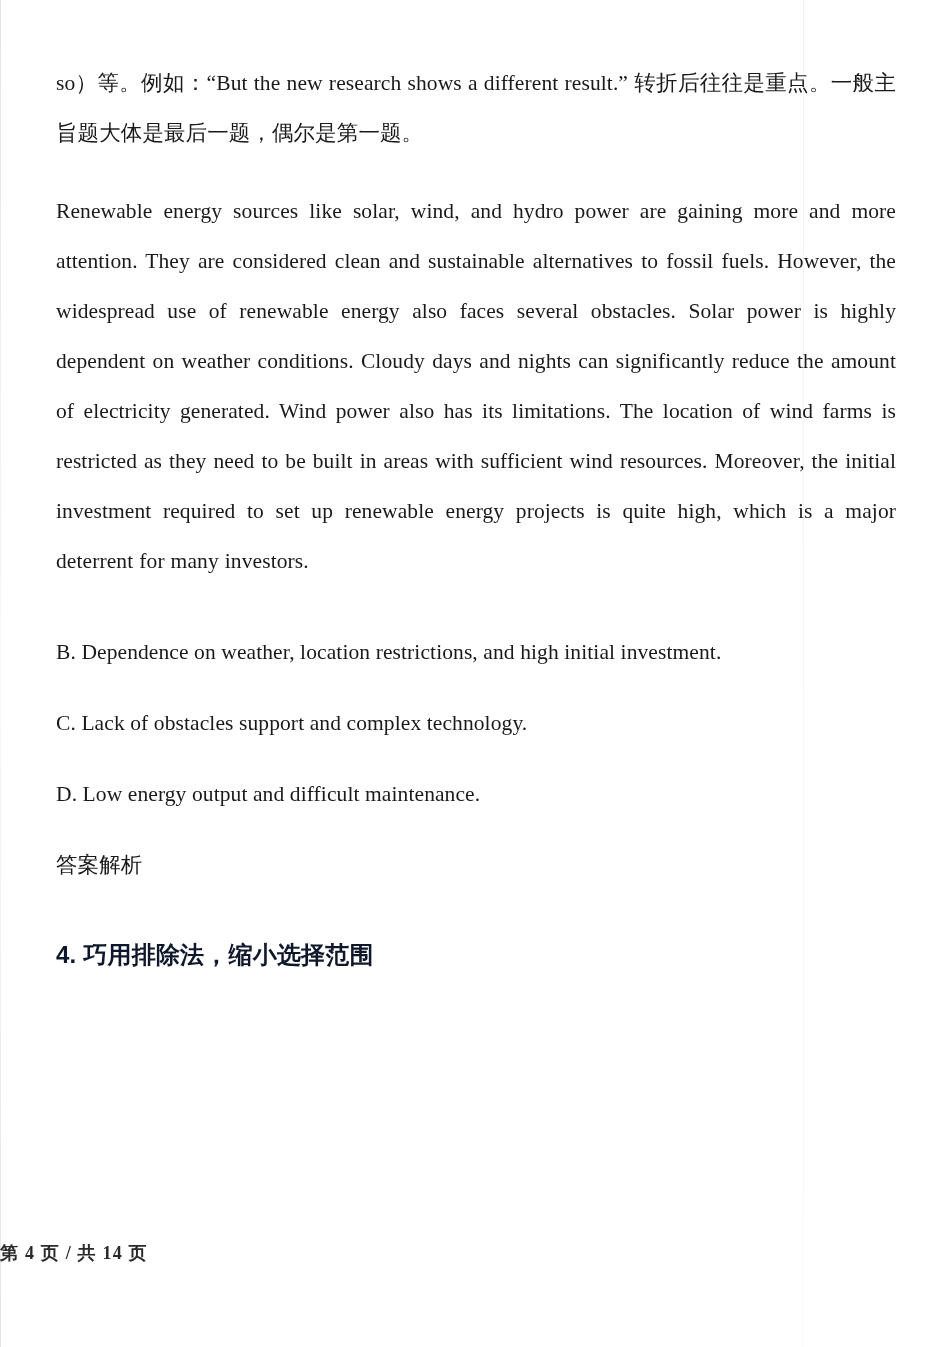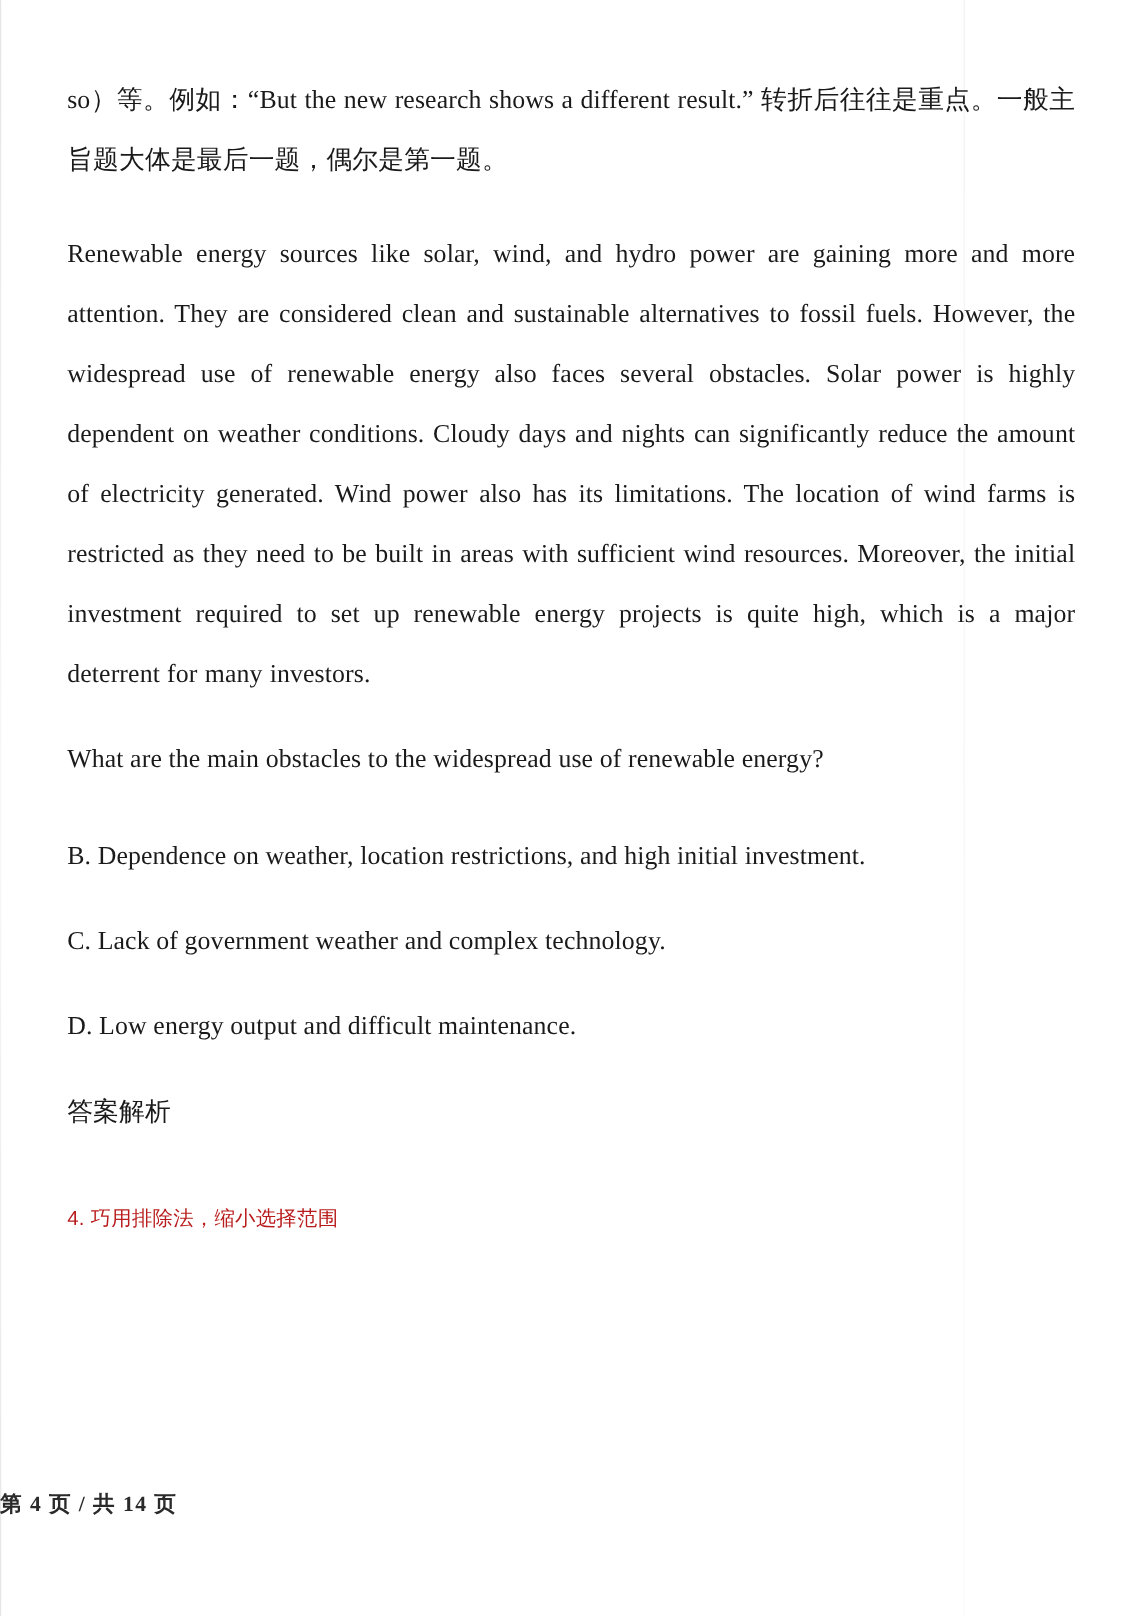--- a/index.html
+++ b/index.html
@@ -74,25 +74,25 @@
     margin: 0 0 11px 0;
     text-align: left;
     letter-spacing: 0.1px;
   }
 
   .gap-sm { height: 10px; }
   .gap-md { height: 17px; }
 
   .heading-bold {
     font-family: "Liberation Sans", "DejaVu Sans", sans-serif;
-    font-weight: normal;
-    font-size: 17px;
+    font-weight: bold;
+    font-size: 24px;
     line-height: 34px;
     margin: 0;
-    color: #b91c1c;
+    color: #0f172a;
     letter-spacing: 0.2px;
   }
 
   #footer {
     position: absolute;
     left: 0;
     top: 1240px;
     width: 952px;
     text-align: left;
     font-family: "Liberation Serif", "DejaVu Serif", serif;
@@ -111,32 +111,31 @@
   <div id="content">
 
     <p class="para last-line-left">so）等。例如：“But the new research shows a different result.” 转折后往往是重点。一般主旨题大体是最后一题，偶尔是第一题。</p>
 
     <div class="gap-md"></div>
 
     <p class="para last-line-left">Renewable energy sources like solar, wind, and hydro power are gaining more and more attention. They are considered clean and sustainable alternatives to fossil fuels. However, the widespread use of renewable energy also faces several obstacles. Solar power is highly dependent on weather conditions. Cloudy days and nights can significantly reduce the amount of electricity generated. Wind power also has its limitations. The location of wind farms is restricted as they need to be built in areas with sufficient wind resources. Moreover, the initial investment required to set up renewable energy projects is quite high, which is a major deterrent for many investors.</p>
 
     <div class="gap-sm"></div>
 
-    <p class="line-block">What are the main obstacles to the widespread use of renewable energy?</p>
 
     <div class="gap-sm"></div>
 
 
     <div class="gap-sm"></div>
 
     <p class="line-block">B. Dependence on weather, location restrictions, and high initial investment.</p>
 
     <div class="gap-sm"></div>
 
-    <p class="line-block">C. Lack of government weather and complex technology.</p>
+    <p class="line-block">C. Lack of obstacles support and complex technology.</p>
 
     <div class="gap-sm"></div>
 
     <p class="line-block">D. Low energy output and difficult maintenance.</p>
 
     <div class="gap-sm"></div>
 
     <p class="line-block">答案解析</p>
 
     <div class="gap-sm"></div>

